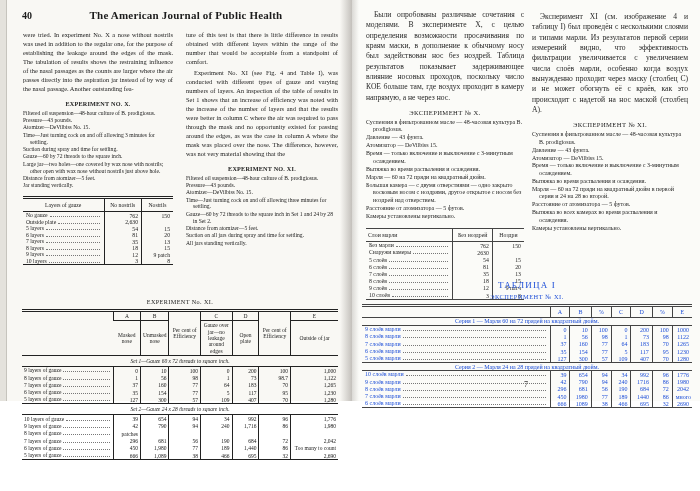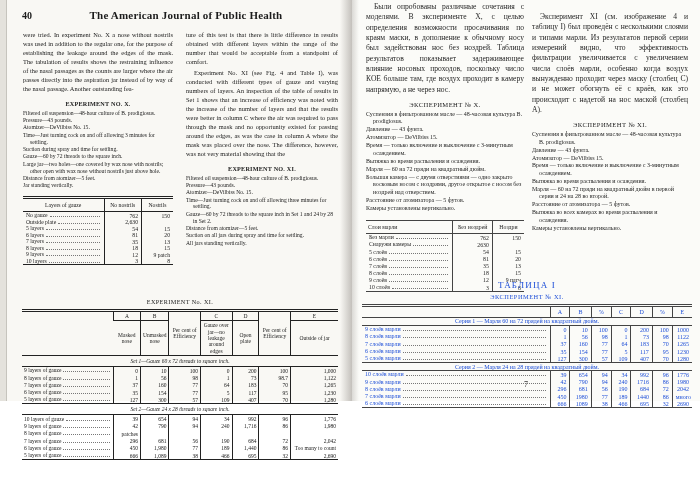--- a/index.html
+++ b/index.html
@@ -48,21 +48,21 @@
   .t-big th+th,.t-big td+td{border-left:1px solid #222;}
   .t-big tr.letters th{border-bottom:1px solid #222;}
   .t-big tr.letters th.span2{border-bottom:none;}
   .t-big tr.subs th{border-bottom:1px solid #222;}
   .t-big td{padding:.4px 2px;text-align:right;vertical-align:bottom;}
   .t-big td.stub{text-align:left;}
   .cap td{border:none !important;border-top:1px solid #222 !important;border-bottom:1px solid #222 !important;
           text-align:center !important;font-style:italic;padding:2px 0;}
 
   
-  .rp-col1{position:absolute;left:14px;top:2px;width:158px;}
+  .rp-col1{position:absolute;left:14px;top:10px;width:158px;}
   .rp-col2{position:absolute;left:180px;top:10px;width:156px;}
   .ru-text{font-size:7.6px;line-height:1.36;text-align:justify;color:#262626;}
   .ru-head{font-size:6.6px;text-align:center;margin:6px 0 3px;letter-spacing:.4px;color:#222;}
   .ru-spec{font-size:6px;line-height:1.26;color:#262626;}
   .t-ru-small{width:100%;margin-top:8px;border-top:1px solid #444;border-bottom:1px solid #444;
               font-size:5.8px;table-layout:fixed;color:#262626;}
   .t-ru-small th{font-weight:normal;text-align:left;border-bottom:1px solid #444;padding:3px 2px;}
   .t-ru-small th+th{border-left:1px solid #444;text-align:center;}
   .t-ru-small td{padding:.3px 3px;text-align:right;vertical-align:bottom;}
   .t-ru-small td+td{border-left:1px solid #444;}

